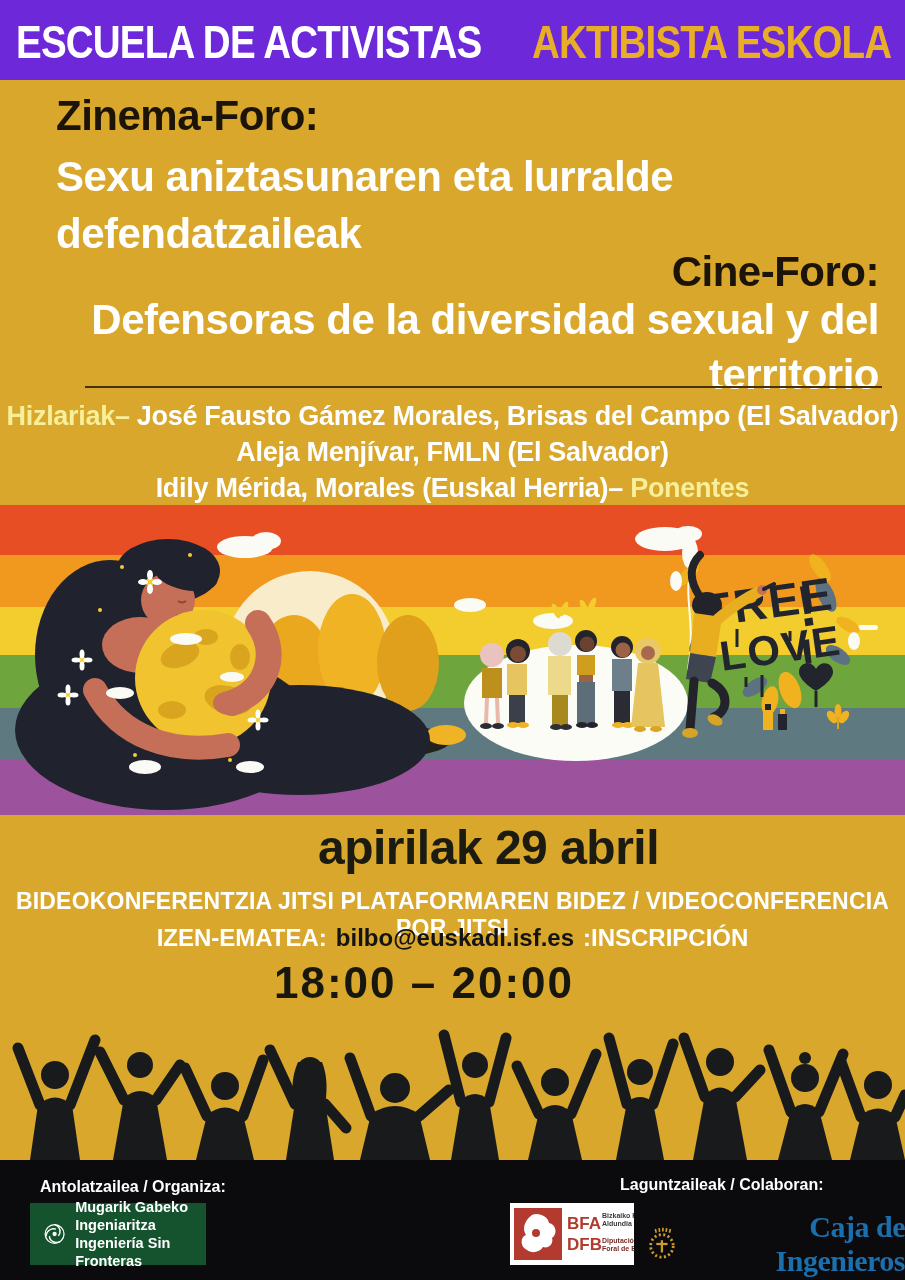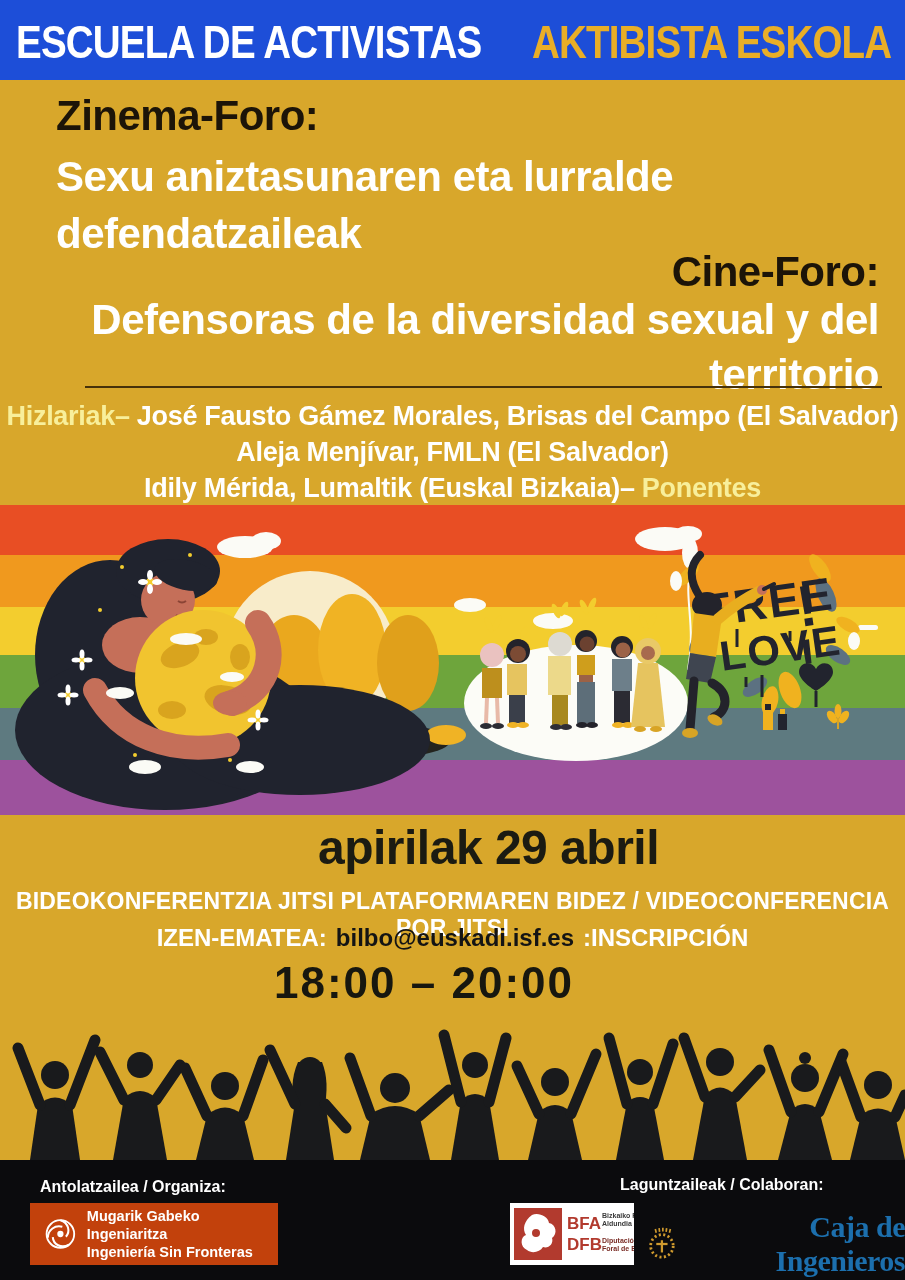--- a/index.html
+++ b/index.html
@@ -2,21 +2,21 @@
 <html><head>
 <meta charset="utf-8">
 <style>
   html,body{margin:0;padding:0;background:#2a2a2a;}
   .poster{
     position:relative;width:905px;height:1280px;overflow:hidden;
     background:#d8a72b;font-family:"Liberation Sans",sans-serif;
     margin:0 auto;
   }
   
-  .header{position:absolute;left:0;top:0;width:905px;height:80px;background:#1d4ed8;}
+  .header{position:absolute;left:0;top:0;width:905px;height:80px;background:#6d28d9;}
   .header-left{position:absolute;left:16px;top:14px;font-size:47px;font-weight:bold;color:#ffffff;
     letter-spacing:-1px;white-space:nowrap;transform:scaleX(.82);transform-origin:left center;}
   .header-right{position:absolute;right:14px;top:14px;font-size:47px;font-weight:bold;color:#e9ae27;
     letter-spacing:-1px;white-space:nowrap;transform:scaleX(.82);transform-origin:right center;}
   
   .title-eu-label{position:absolute;left:56px;top:92px;font-size:42px;font-weight:bold;color:#1c1408;letter-spacing:-.5px;}
   .title-eu{position:absolute;left:56px;top:148px;width:700px;font-size:42px;font-weight:bold;color:#ffffff;line-height:57px;letter-spacing:-.5px;}
   .title-es-label{position:absolute;right:26px;top:240px;font-size:42px;font-weight:bold;color:#1c1408;text-align:right;letter-spacing:-.5px;margin-top:8px;}
   .title-es{position:absolute;right:26px;top:292px;width:800px;font-size:42px;font-weight:bold;color:#ffffff;text-align:right;line-height:55px;letter-spacing:-.5px;}
   .divider{position:absolute;left:85px;top:386px;width:797px;height:2px;background:#46310a;}
@@ -32,21 +32,21 @@
   .info-signup{position:absolute;left:0;top:924px;width:905px;display:flex;justify-content:center;gap:9px;
     font-size:24px;font-weight:bold;color:#ffffff;}
   .info-signup .email{color:#141414;font-weight:bold;}
   .info-time{position:absolute;left:0;top:958px;width:848px;text-align:center;font-size:44px;font-weight:bold;color:#17170f;letter-spacing:2px;}
   
   .crowd{position:absolute;left:0;top:1010px;width:905px;height:150px;}
   
   .footer{position:absolute;left:0;top:1160px;width:905px;height:120px;background:#0b0b0d;}
   .organizer-label{position:absolute;left:40px;top:18px;font-size:16px;color:#ffffff;font-weight:bold;}
   .collab-label{position:absolute;left:620px;top:16px;font-size:16px;color:#ffffff;font-weight:bold;}
-  .mugarik-box{position:absolute;left:30px;top:43px;width:248px;height:62px;background:#c2410c;
+  .mugarik-box{position:absolute;left:30px;top:43px;width:176px;height:62px;background:#14532d;
     display:flex;align-items:center;gap:8px;padding-left:12px;box-sizing:border-box;}
   .mugarik-text{color:#ffffff;font-size:14.5px;font-weight:bold;line-height:18px;}
   .bfa-box{position:absolute;left:510px;top:43px;width:124px;height:62px;background:#ffffff;}
   .caja{position:absolute;left:645px;top:50px;display:flex;align-items:center;gap:8px;text-align:right;}
   .caja-name{color:#1c6fad;font-size:30px;font-weight:bold;font-family:"Liberation Serif",serif;letter-spacing:-.5px;}
 </style>
 </head>
 <body>
 
 <div class="poster">
@@ -64,21 +64,21 @@
   <div class="title-es-label">Cine-Foro:</div>
   <div class="title-es">
     <div>Defensoras de la diversidad sexual y del</div>
     <div>territorio</div>
   </div>
   <div class="divider"></div>
 
   <div class="speakers">
     <div><span class="accent">Hizlariak– </span><span>José Fausto Gámez Morales, Brisas del Campo (El Salvador)</span></div>
     <div><span>Aleja Menjívar, FMLN (El Salvador)</span></div>
-    <div><span>Idily Mérida, Lumaltik (Euskal Bizkaia)– </span><span class="accent">Ponentes</span></div>
+    <div><span>Idily Mérida, Morales (Euskal Herria)– </span><span class="accent">Ponentes</span></div>
   </div>
 
   <div class="pride-band">
     <svg width="905" height="310" viewBox="0 0 905 310">
 
       <g>
         <rect x="0" y="0" width="905" height="50" fill="#e84e24"></rect>
         <rect x="0" y="50" width="905" height="52" fill="#f0991e"></rect>
         <rect x="0" y="102" width="905" height="48" fill="#f3cd2e"></rect>
         <rect x="0" y="150" width="905" height="53" fill="#6ea53c"></rect>

